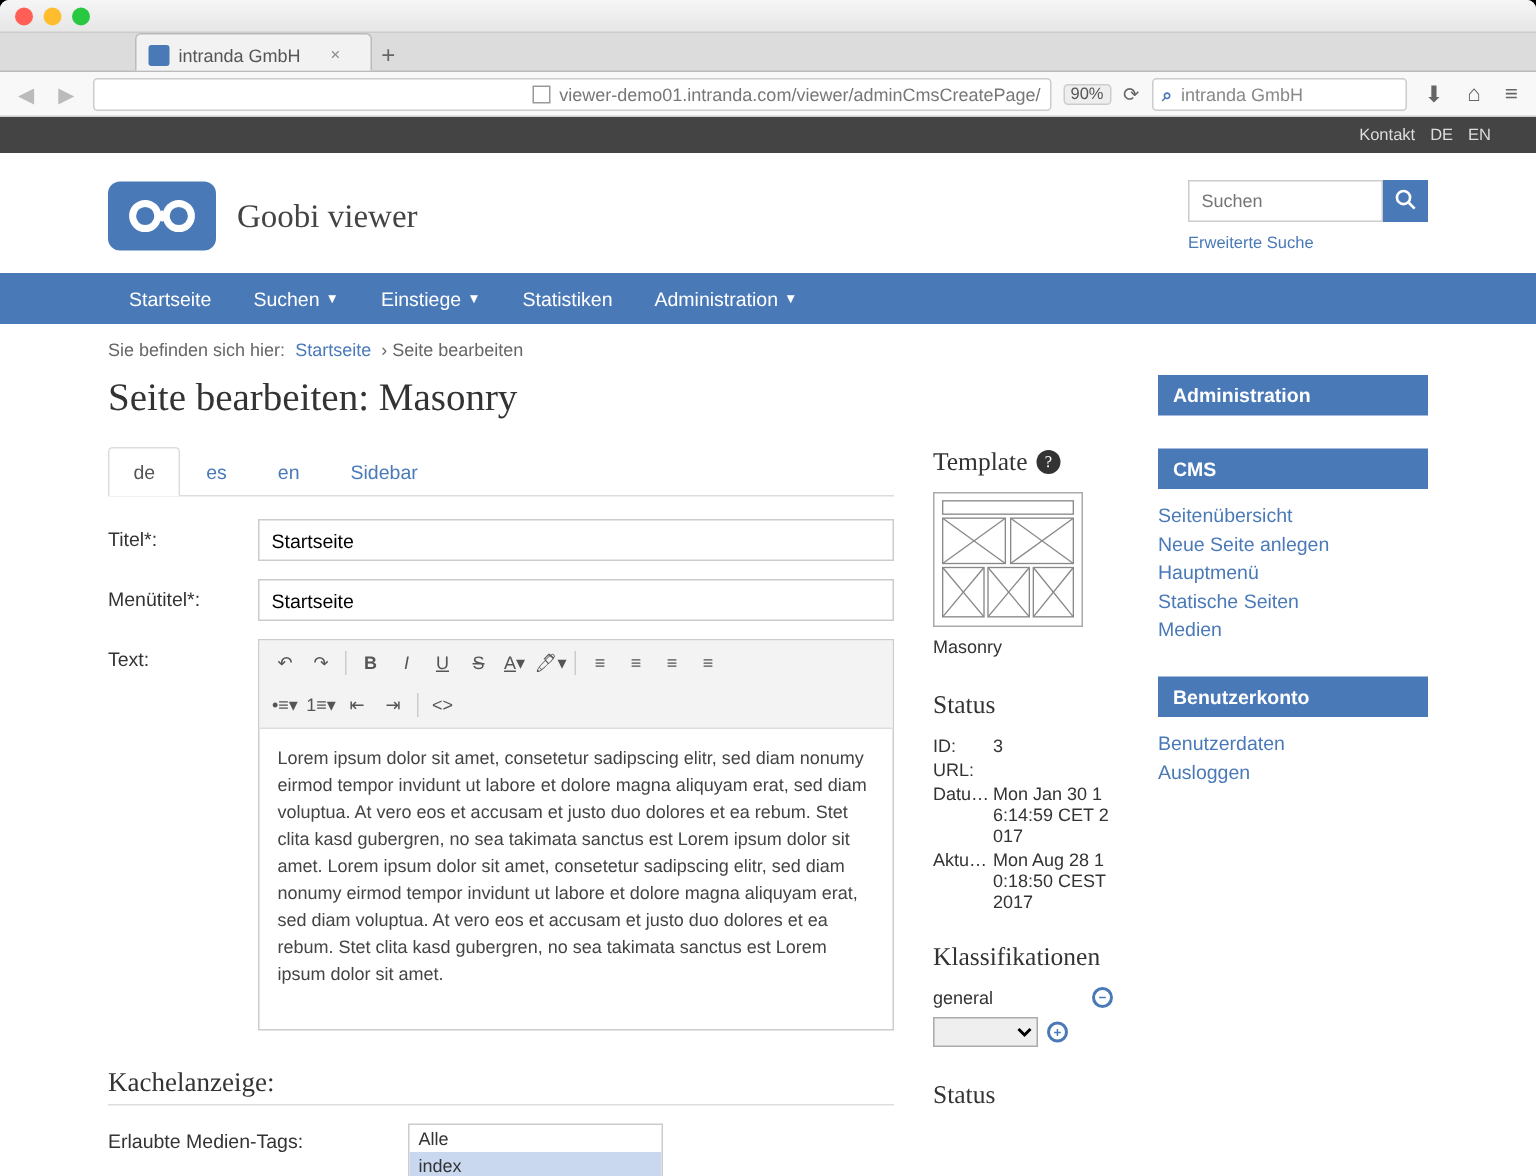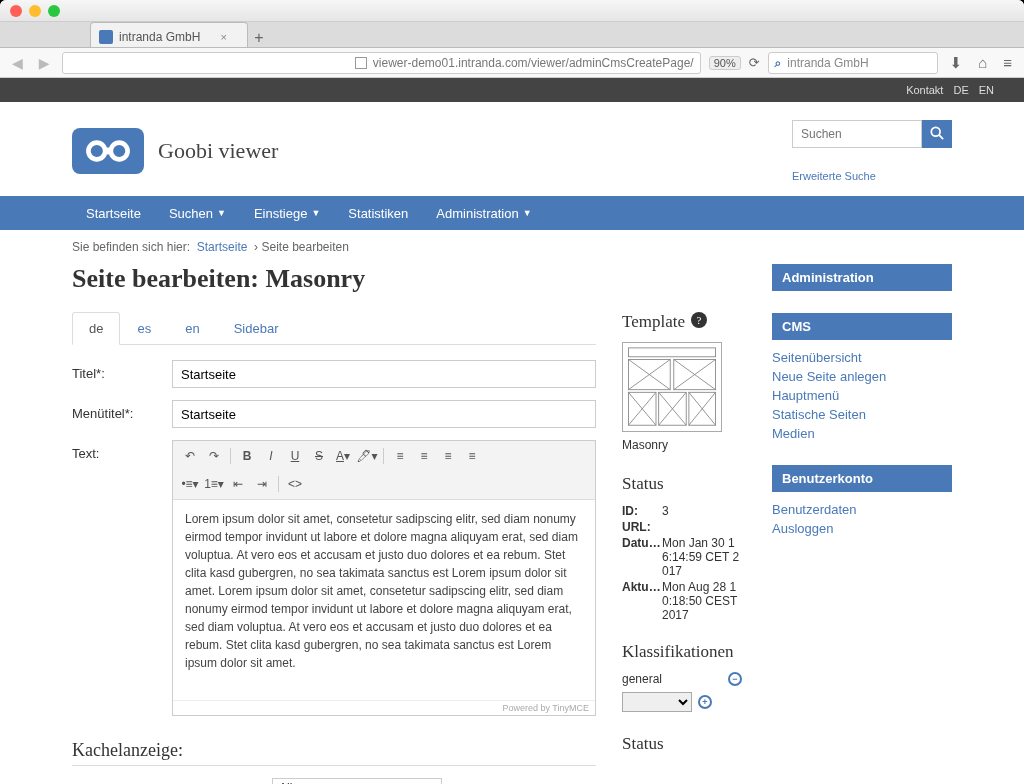--- a/index.html
+++ b/index.html
@@ -34,34 +34,34 @@
   
   .header-row{display:flex;align-items:center;justify-content:space-between;padding:18px 0 14px;}
   .logo-wrap{display:flex;align-items:center;gap:14px;}
   .logo{width:72px;height:46px;background:#4a79b8;border-radius:8px;display:flex;align-items:center;justify-content:center;}
   .logo svg{width:56px;height:30px;}
   .brand{font-family:Georgia,serif;font-size:22px;color:#444;}
   .header-search{display:flex;flex-direction:column;align-items:flex-start;}
   .header-search .row{display:flex;}
   .header-search input{width:130px;height:28px;border:1px solid #ccc;padding:0 8px;font-size:12px;color:#888;}
   .header-search button{width:30px;height:28px;background:#4a79b8;border:none;color:#fff;cursor:pointer;}
-  .header-search a{font-size:11px;color:#4a79b8;margin-top:22px;text-decoration:none;}
+  .header-search a{font-size:11px;color:#4a79b8;margin-top:8px;text-decoration:none;}
   
   .mainnav{background:#4a79b8;color:#fff;height:34px;}
   .mainnav .container{display:flex;align-items:center;height:100%;gap:0;}
   .mainnav a{color:#fff;text-decoration:none;padding:0 14px;height:100%;display:flex;align-items:center;font-size:13px;}
   .caret{font-size:9px;margin-left:4px;}
   
   .breadcrumb{font-size:12px;color:#666;padding:10px 0;}
   .breadcrumb a{color:#4a79b8;text-decoration:none;}
   
   .content-row{display:flex;gap:30px;align-items:flex-start;}
   .main-col{flex:1;min-width:0;}
   .side-col{width:180px;flex-shrink:0;}
-  .page-title{font-family:Georgia,serif;font-size:26px;font-weight:bold;margin-bottom:18px;color:#333;}
+  .page-title{font-family:Georgia,serif;font-size:26px;font-weight:normal;margin-bottom:18px;color:#333;}
   
   .form-tabs{display:flex;border-bottom:1px solid #ddd;margin-bottom:15px;}
   .form-tab{padding:8px 16px;font-size:13px;color:#4a79b8;border:1px solid transparent;border-bottom:none;cursor:pointer;}
   .form-tab.active{color:#555;border-color:#ddd;border-bottom:1px solid #fff;margin-bottom:-1px;background:#fff;border-radius:3px 3px 0 0;}
   
   .form-row{display:flex;margin-bottom:12px;align-items:flex-start;}
   .form-row>label{width:100px;flex-shrink:0;padding-top:6px;font-size:13px;}
   .form-row input[type=text]{flex:1;height:28px;border:1px solid #ccc;padding:0 8px;font-size:13px;}
   .editor-wrap{flex:1;border:1px solid #ccc;}
   .editor-toolbar{background:#f3f3f3;border-bottom:1px solid #ddd;padding:4px 6px;display:flex;flex-wrap:wrap;gap:2px;align-items:center;}
@@ -72,28 +72,28 @@
   .editor-footer{text-align:right;font-size:9px;color:#aaa;padding:2px 6px;border-top:1px solid #eee;}
   
   h3.section{font-family:Georgia,serif;font-size:18px;font-weight:normal;margin:24px 0 12px;border-bottom:1px solid #ddd;padding-bottom:4px;}
   .media-tags-row{display:flex;align-items:flex-start;gap:20px;}
   .media-tags-row>label{width:180px;flex-shrink:0;font-size:13px;padding-top:4px;}
   .multiselect{width:170px;height:90px;border:1px solid #ccc;font-size:12px;overflow:auto;}
   .multiselect div{padding:2px 6px;cursor:pointer;}
   .multiselect div.selected{background:#c9d8ef;}
   
   .mid-col{width:120px;flex-shrink:0;font-size:13px;}
-  .mid-col h4{font-family:Georgia,serif;font-size:17px;font-weight:normal;margin-bottom:10px;display:flex;gap:6px;}
+  .mid-col h4{font-family:Georgia,serif;font-size:17px;font-weight:normal;margin-bottom:10px;display:flex;align-items:center;gap:6px;}
   .help-icon{width:16px;height:16px;border-radius:50%;background:#333;color:#fff;font-size:11px;display:inline-flex;align-items:center;justify-content:center;}
   .template-thumb{width:100px;height:90px;border:1px solid #aaa;background:#fff;padding:4px;margin-bottom:6px;}
   .template-thumb svg{width:100%;height:100%;}
   .template-name{font-size:12px;margin-bottom:22px;}
   .status-table{font-size:12px;margin-bottom:20px;}
   .status-table .srow{display:flex;margin-bottom:2px;}
-  .status-table .k{width:40px;flex-shrink:0;font-weight:bold;}
+  .status-table .k{width:40px;flex-shrink:0;font-weight:normal;}
   .status-table .v{word-break:break-all;}
   .klass-row{display:flex;align-items:center;justify-content:space-between;font-size:12px;margin-bottom:6px;}
   .circle-btn{width:14px;height:14px;border-radius:50%;border:2px solid #4a79b8;display:inline-flex;align-items:center;justify-content:center;font-size:9px;color:#4a79b8;font-weight:bold;cursor:pointer;}
   .klass-select{display:flex;align-items:center;gap:6px;}
   .klass-select select{width:70px;height:20px;border:1px solid #aaa;font-size:11px;}
   
   .sidebox{margin-bottom:22px;}
   .sidebox h5{background:#4a79b8;color:#fff;font-size:13px;font-weight:bold;padding:6px 10px;}
   .sidebox ul{list-style:none;padding:8px 0 0 0;}
   .sidebox li{padding:2px 0;}
@@ -254,21 +254,20 @@
                       <div class="row2">
                         <span class="tbtn">•≡▾</span>
                         <span class="tbtn">1≡▾</span>
                         <span class="tbtn">⇤</span>
                         <span class="tbtn">⇥</span>
                         <span class="sep"></span>
                         <span class="tbtn">&lt;&gt;</span>
                       </div>
                     </div>
                     <div class="editor-body">Lorem ipsum dolor sit amet, consetetur sadipscing elitr, sed diam nonumy eirmod tempor invidunt ut labore et dolore magna aliquyam erat, sed diam voluptua. At vero eos et accusam et justo duo dolores et ea rebum. Stet clita kasd gubergren, no sea takimata sanctus est Lorem ipsum dolor sit amet. Lorem ipsum dolor sit amet, consetetur sadipscing elitr, sed diam nonumy eirmod tempor invidunt ut labore et dolore magna aliquyam erat, sed diam voluptua. At vero eos et accusam et justo duo dolores et ea rebum. Stet clita kasd gubergren, no sea takimata sanctus est Lorem ipsum dolor sit amet.</div>
-                    <div class="editor-footer">Powered by TinyMCE</div>
                   </div>
                 </div>
 
                 <h3 class="section">Kachelanzeige:</h3>
                 <div class="media-tags-row">
                   <label>Erlaubte Medien-Tags:</label>
                   <div class="multiselect">
                     <div>Alle</div>
                     <div class="selected">index</div>
 

